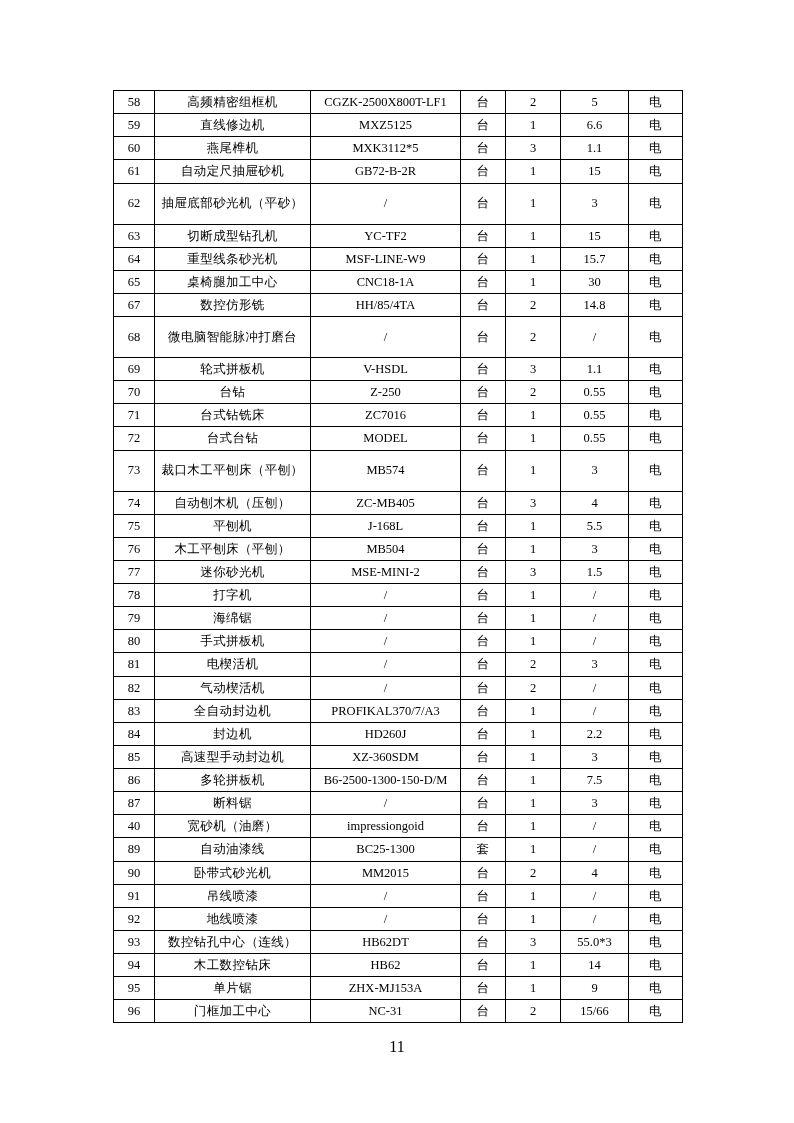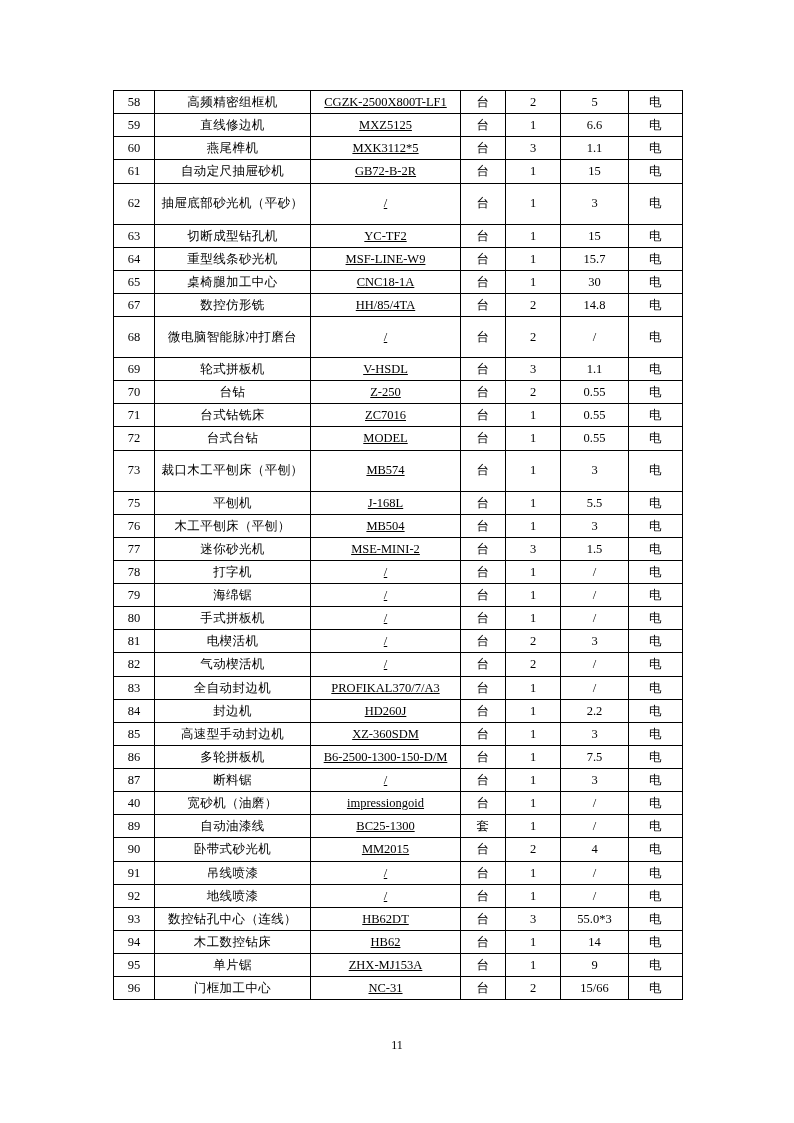--- a/index.html
+++ b/index.html
@@ -57,37 +57,36 @@
     word-break: break-word;
   }
   td.cn {
     font-family: "DejaVu Sans", "Liberation Sans", sans-serif;
     font-size: 12px;
     letter-spacing: 0.4px;
   }
   td.lat {
     font-family: "Liberation Serif", "DejaVu Serif", serif;
     font-size: 12.5px;
-    text-decoration: underline;
   }
   td.num {
     font-family: "Liberation Serif", "DejaVu Serif", serif;
     font-size: 12.5px;
   }
   tr.tall td { height: 41px; }
   tr.tall td.cn { line-height: 1.5; margin-top: 16px; }
 
   .page-number {
     position: absolute;
     left: 0;
     top: 1038px;
     width: 794px;
     text-align: center;
     font-family: "Liberation Serif", "DejaVu Serif", serif;
-    font-size: 12px;
+    font-size: 16px;
     color: #000;
   }
 </style>
 </head>
 <body>
 
 <div class="page">
 
   <div class="table-wrap">
     <table class="equipment">
@@ -230,20 +229,29 @@
           <tr class="tall">
             <td class="num">73</td>
             <td class="cn">裁口木工平刨床（平刨）</td>
             <td class="lat">MB574</td>
             <td class="cn">台</td>
             <td class="num">1</td>
             <td class="num">3</td>
             <td class="cn">电</td>
           </tr>
           <tr>
+            <td class="num">74</td>
+            <td class="cn">自动刨木机（压刨）</td>
+            <td class="lat">ZC-MB405</td>
+            <td class="cn">台</td>
+            <td class="num">3</td>
+            <td class="num">4</td>
+            <td class="cn">电</td>
+          </tr>
+          <tr>
             <td class="num">75</td>
             <td class="cn">平刨机</td>
             <td class="lat">J-168L</td>
             <td class="cn">台</td>
             <td class="num">1</td>
             <td class="num">5.5</td>
             <td class="cn">电</td>
           </tr>
           <tr>
             <td class="num">76</td>

